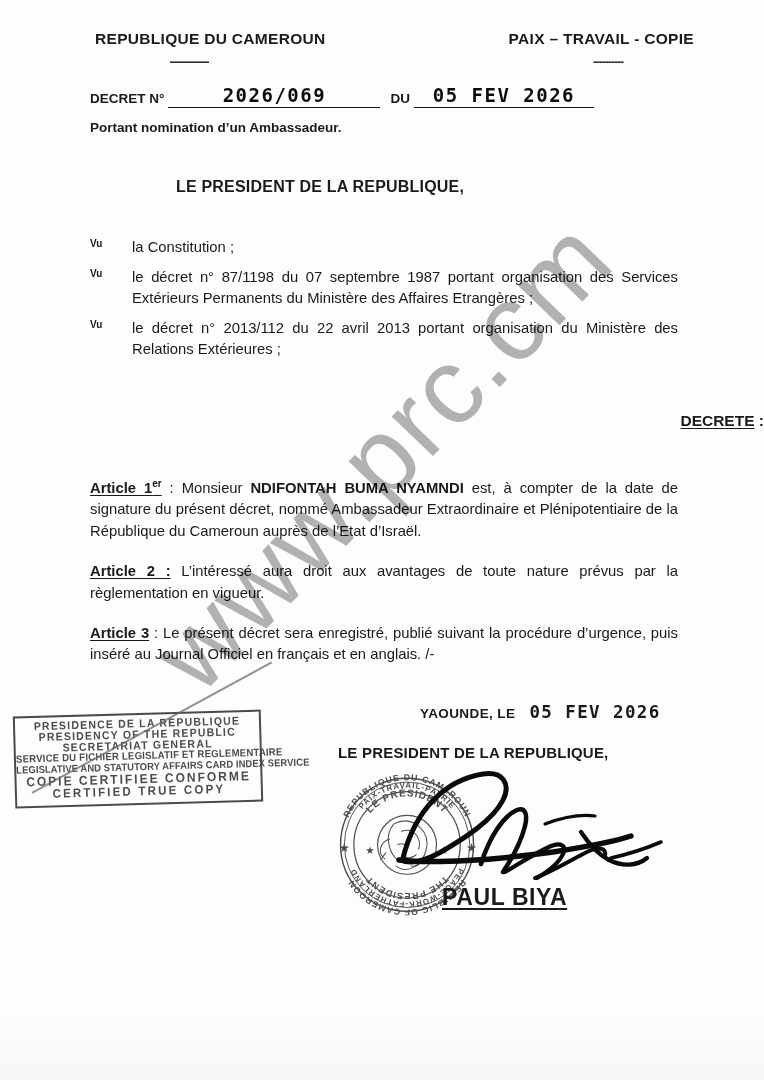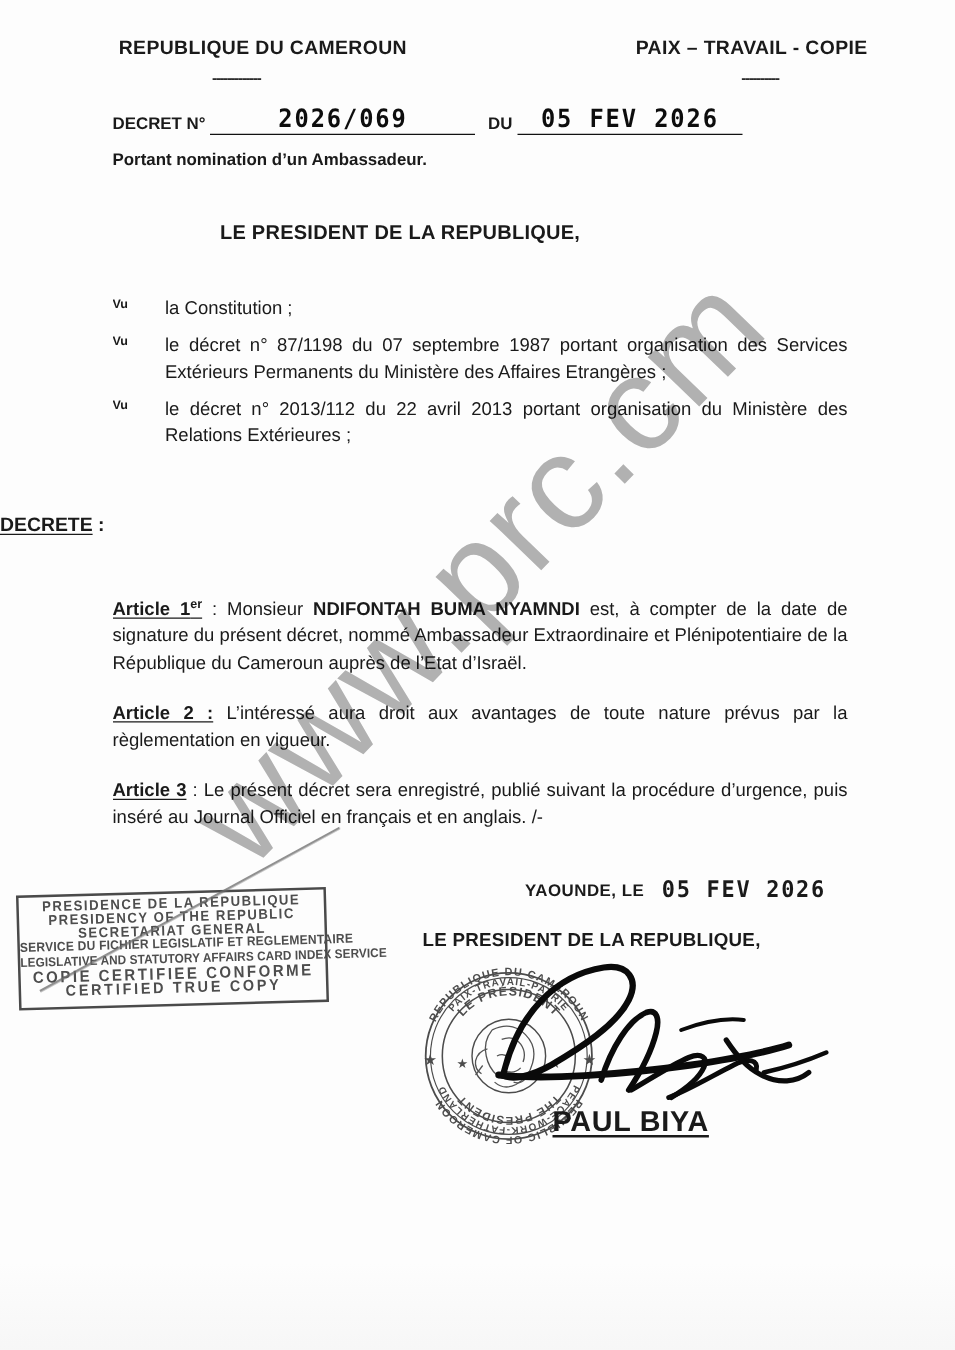--- a/index.html
+++ b/index.html
@@ -157,21 +157,21 @@
     text-align: justify;
     text-justify: inter-word;
   }
   .visa-txt.nojust { text-align: left; }
 
   
   .decrete {
     position: absolute;
     top: 412px;
     left: 0; right: 0;
-    text-align: left;
+    text-align: right;
     font-size: 15.5px;
     font-weight: bold;
   }
   .decrete u { text-decoration: underline; text-underline-offset: 2px; }
 
   
   .articles {
     position: absolute;
     top: 462px;
     left: 90px;

